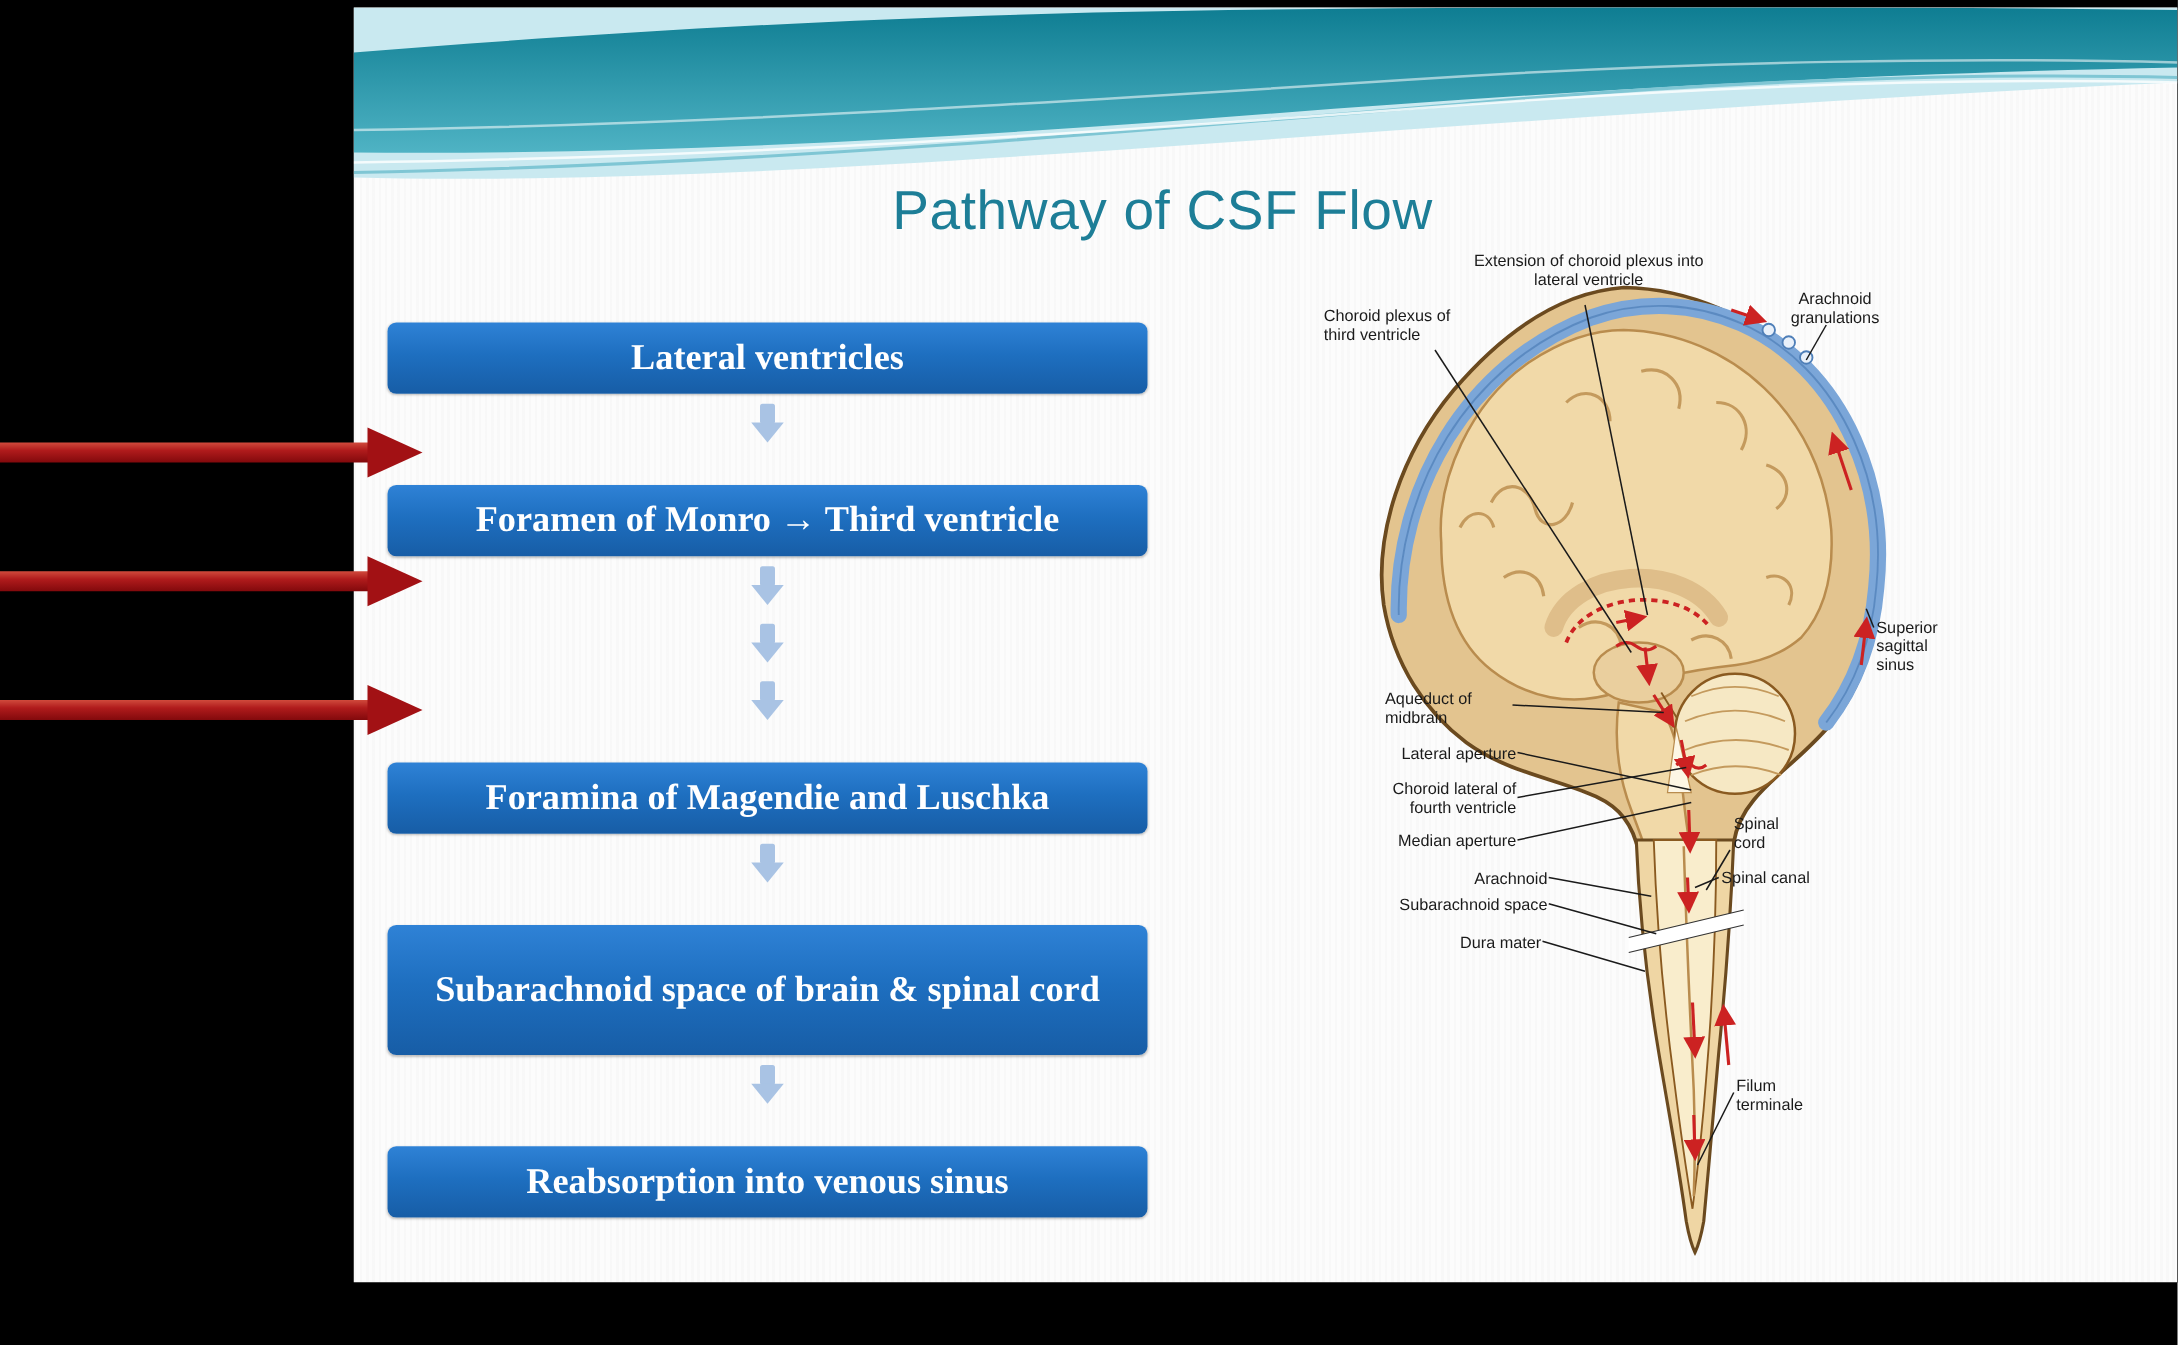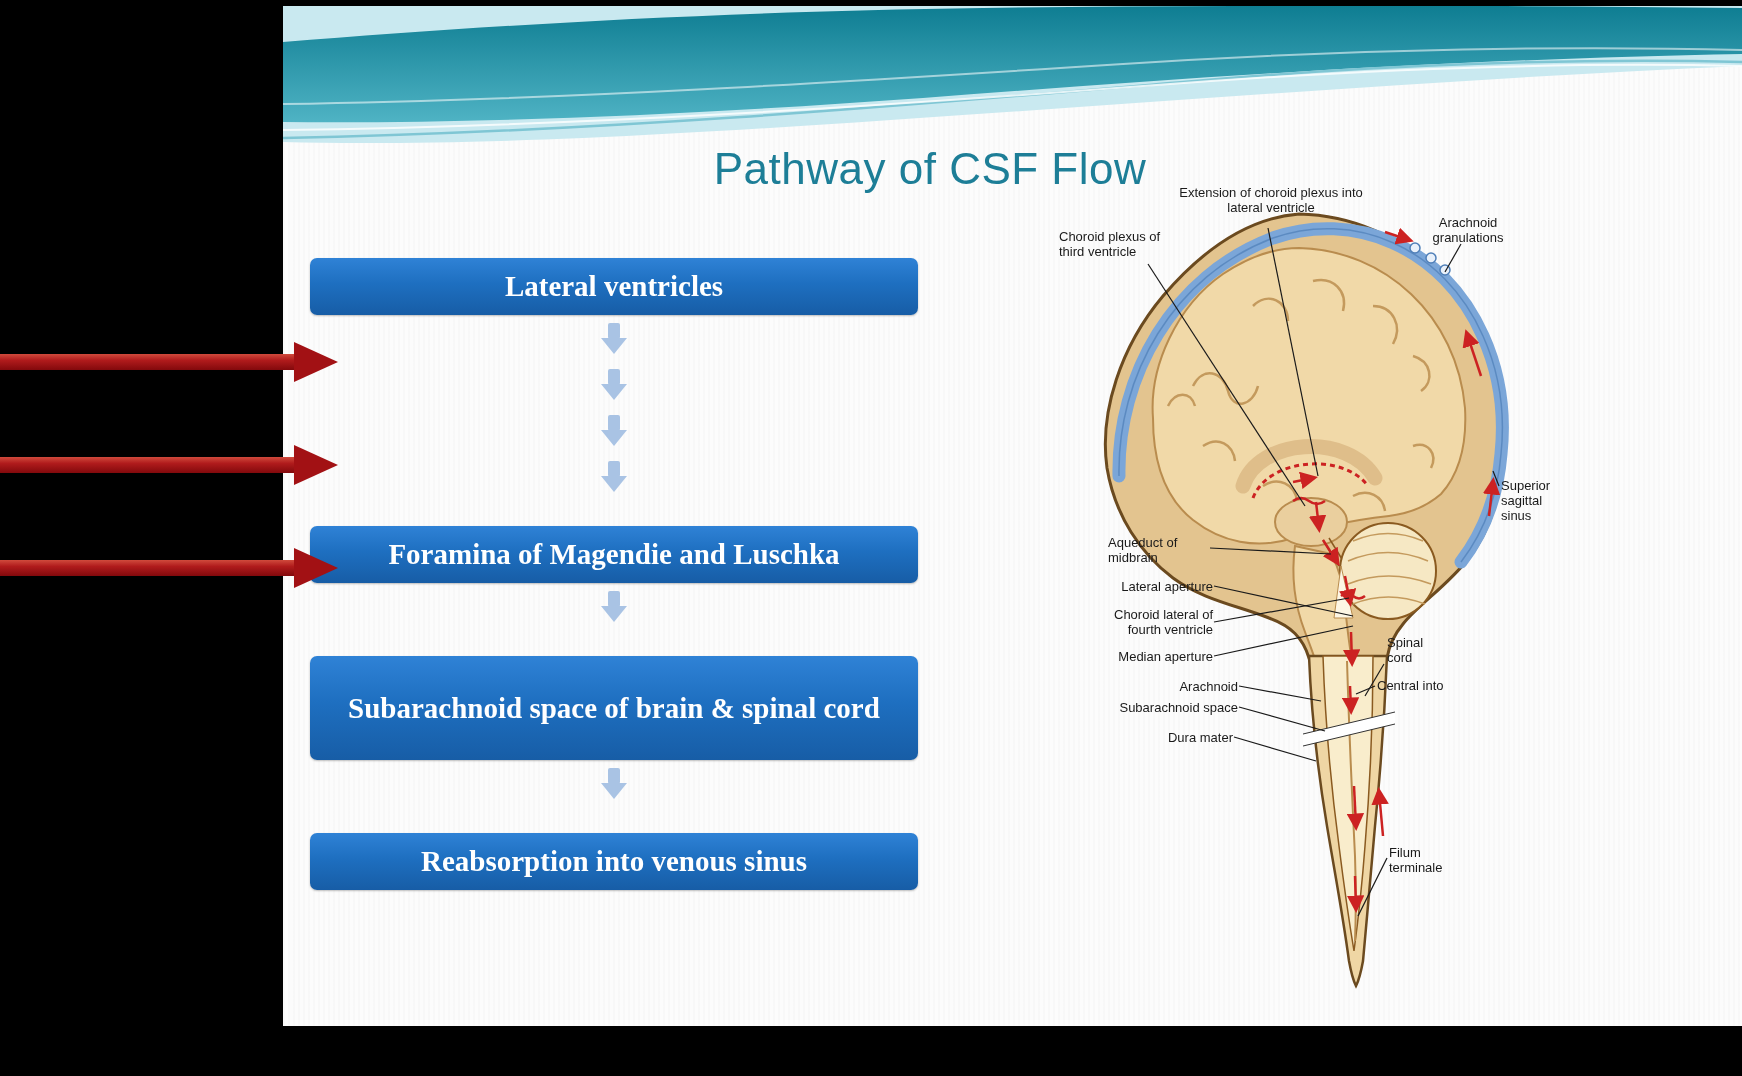--- a/index.html
+++ b/index.html
@@ -25,21 +25,21 @@
                   border-left:13px solid transparent;border-right:13px solid transparent;
                   border-top:16px solid #a9c3e4;}
   
   .red-arrow{position:absolute;left:0;width:338px;height:40px;}
   .red-arrow .shaft{position:absolute;left:0;top:12px;height:16px;width:296px;
                     background:linear-gradient(180deg,#d04a3c 0%,#b01b1c 40%,#82090c 100%);}
   .red-arrow .head{position:absolute;left:294px;top:0;width:0;height:0;
                    border-top:20px solid transparent;border-bottom:20px solid transparent;
                    border-left:44px solid #a21114;}
   
-  .diagram{position:absolute;left:770px;top:180px;width:500px;height:810px;}
+  .diagram{position:absolute;left:770px;top:196px;width:500px;height:810px;}
   .diagram svg{position:absolute;left:0;top:0;}
   .dlabel{position:absolute;font-size:13px;line-height:1.15;color:#1a1a1a;}
   .ta-r{text-align:right}.ta-c{text-align:center}
 </style>
 </head>
 <body>
 
 <div class="stage">
 
   <div class="slide">
@@ -66,20 +66,23 @@
     <div class="flowchart">
       <div class="fc-box">
         <span>Lateral ventricles</span>
       </div>
       <div class="fc-gap">
         <div class="fc-arrow">
             <div class="stem"></div>
             <div class="head"></div>
           </div>
       </div>
+      <div class="fc-box">
+        <span>Foramen of Monro → Third ventricle</span>
+      </div>
       <div class="fc-gap">
         <div class="fc-arrow">
             <div class="stem"></div>
             <div class="head"></div>
           </div>
       </div>
       <div class="fc-gap">
         <div class="fc-arrow">
             <div class="stem"></div>
             <div class="head"></div>
@@ -238,21 +241,21 @@
       <div class="dlabel ta-c" style="left:360px;top:30px;width:110px;">Arachnoid granulations</div>
       <div class="dlabel" style="left:448px;top:293px;width:58px;">Superior sagittal sinus</div>
       <div class="dlabel" style="left:55px;top:350px;width:100px;">Aqueduct of midbrain</div>
       <div class="dlabel ta-r" style="left:35px;top:394px;width:125px;">Lateral aperture</div>
       <div class="dlabel ta-r" style="left:25px;top:422px;width:135px;">Choroid lateral of fourth ventricle</div>
       <div class="dlabel ta-r" style="left:40px;top:464px;width:120px;">Median aperture</div>
       <div class="dlabel ta-r" style="left:90px;top:494px;width:95px;">Arachnoid</div>
       <div class="dlabel ta-r" style="left:28px;top:515px;width:157px;">Subarachnoid space</div>
       <div class="dlabel ta-r" style="left:92px;top:545px;width:88px;">Dura mater</div>
       <div class="dlabel" style="left:334px;top:450px;width:50px;">Spinal cord</div>
-      <div class="dlabel" style="left:324px;top:493px;width:100px;">Central into</div>
+      <div class="dlabel" style="left:324px;top:493px;width:100px;">Spinal canal</div>
       <div class="dlabel" style="left:336px;top:660px;width:80px;">Filum terminale</div>
     </div>
   </div>
 
   <div class="red-arrow" style="top:342px;">
     <div class="shaft"></div>
     <div class="head"></div>
   </div>
   <div class="red-arrow" style="top:445px;">
     <div class="shaft"></div>

